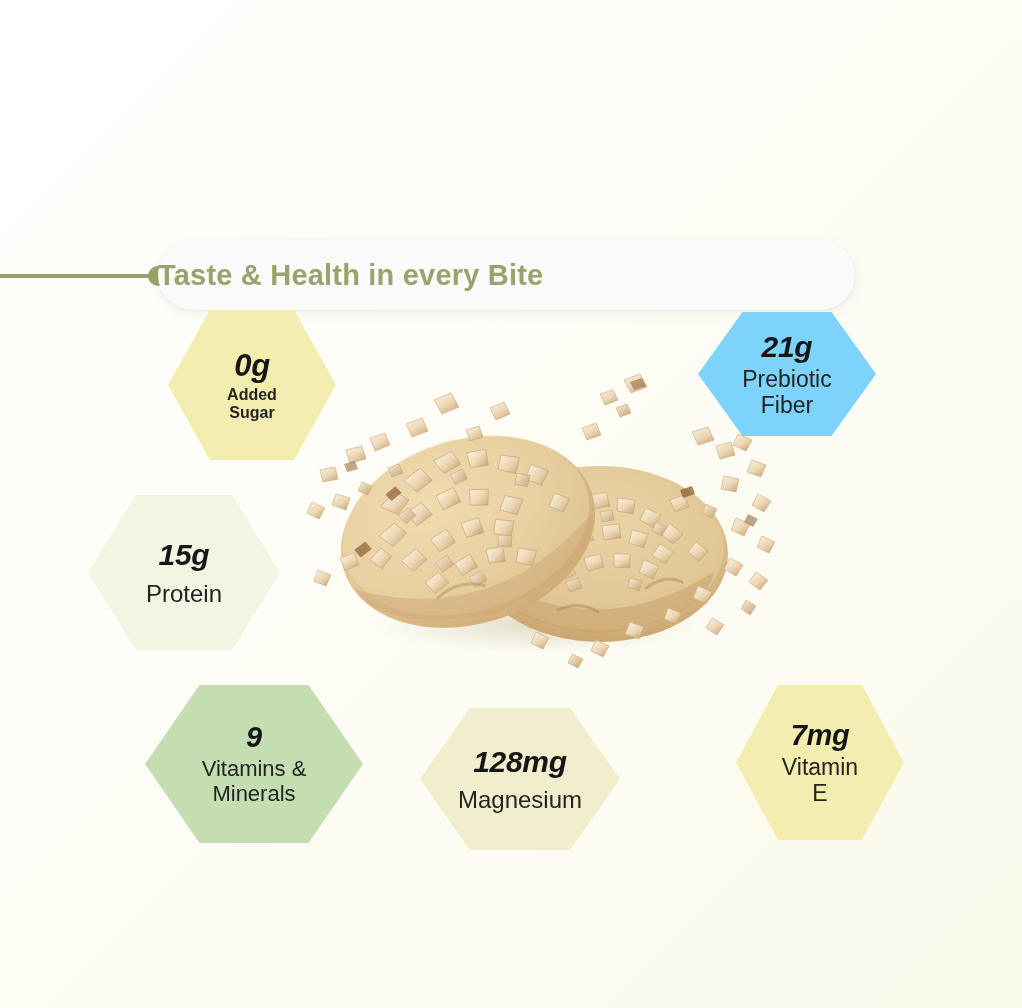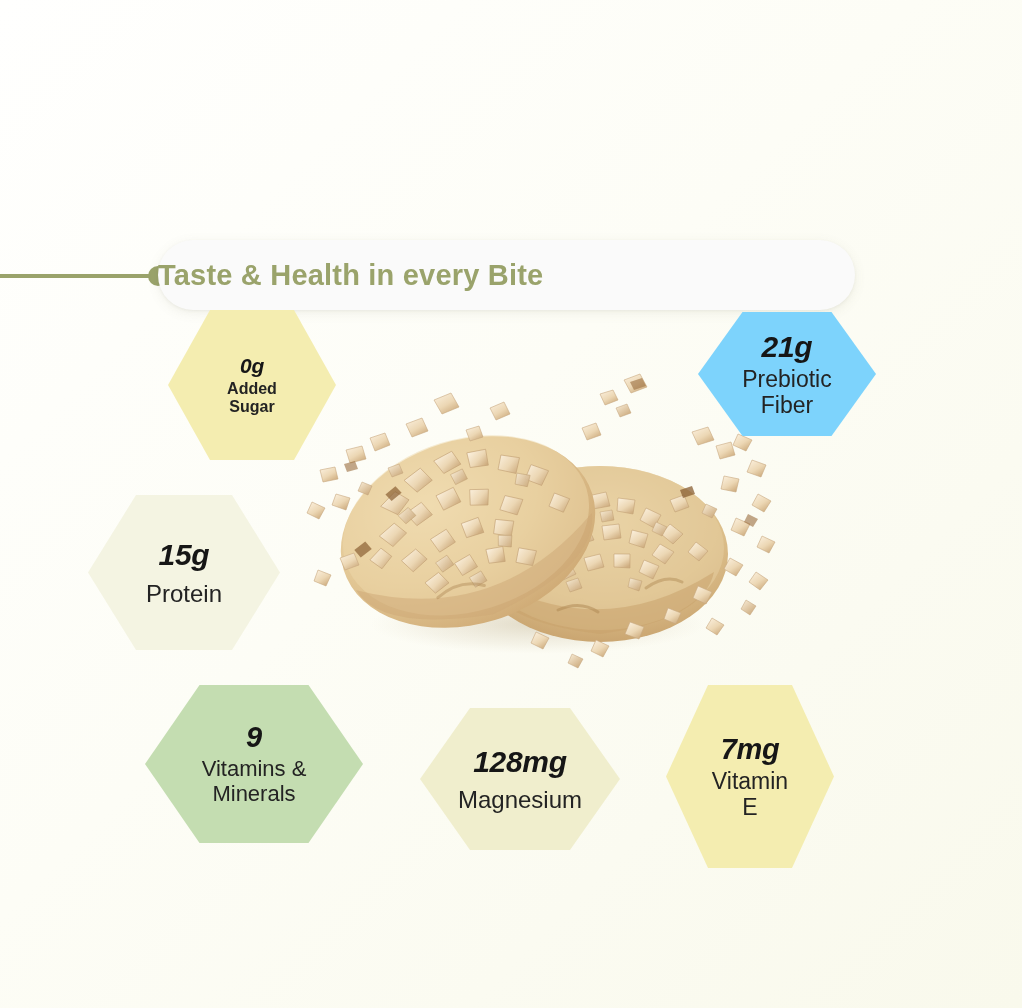--- a/index.html
+++ b/index.html
@@ -93,21 +93,21 @@
   .hex-label {
     font-weight: normal;
     color: #232323;
   }
 
   #hex-added-sugar {
     left: 168px; top: 310px; width: 168px; height: 150px;
     background: #f4edb0;
     z-index: 3;
   }
-  #hex-added-sugar .hex-value { font-size: 21px; margin-bottom: 3px; }
+  #hex-added-sugar .hex-value { font-size: 31px; margin-bottom: 3px; }
   #hex-added-sugar .hex-label { font-size: 16px; font-weight: bold; }
 
   #hex-prebiotic-fiber {
     left: 698px; top: 312px; width: 178px; height: 124px;
     background: #7dd3fc;
     z-index: 3;
   }
   #hex-prebiotic-fiber .hex-value { font-size: 30px; margin-bottom: 3px; }
   #hex-prebiotic-fiber .hex-label { font-size: 23px; }
 
@@ -129,21 +129,21 @@
 
   #hex-magnesium {
     left: 420px; top: 708px; width: 200px; height: 142px;
     background: #f0eecd;
     z-index: 3;
   }
   #hex-magnesium .hex-value { font-size: 30px; margin-bottom: 7px; }
   #hex-magnesium .hex-label { font-size: 24px; }
 
   #hex-vitamin-e {
-    left: 666px; top: 685px; width: 168px; height: 183px;
+    left: 736px; top: 685px; width: 168px; height: 155px;
     background: #f4edb0;
     z-index: 3;
   }
   #hex-vitamin-e .hex-value { font-size: 29px; margin-bottom: 3px; }
   #hex-vitamin-e .hex-label { font-size: 23px; }
 </style>
 </head>
 <body>
 
 <div id="header-banner">

